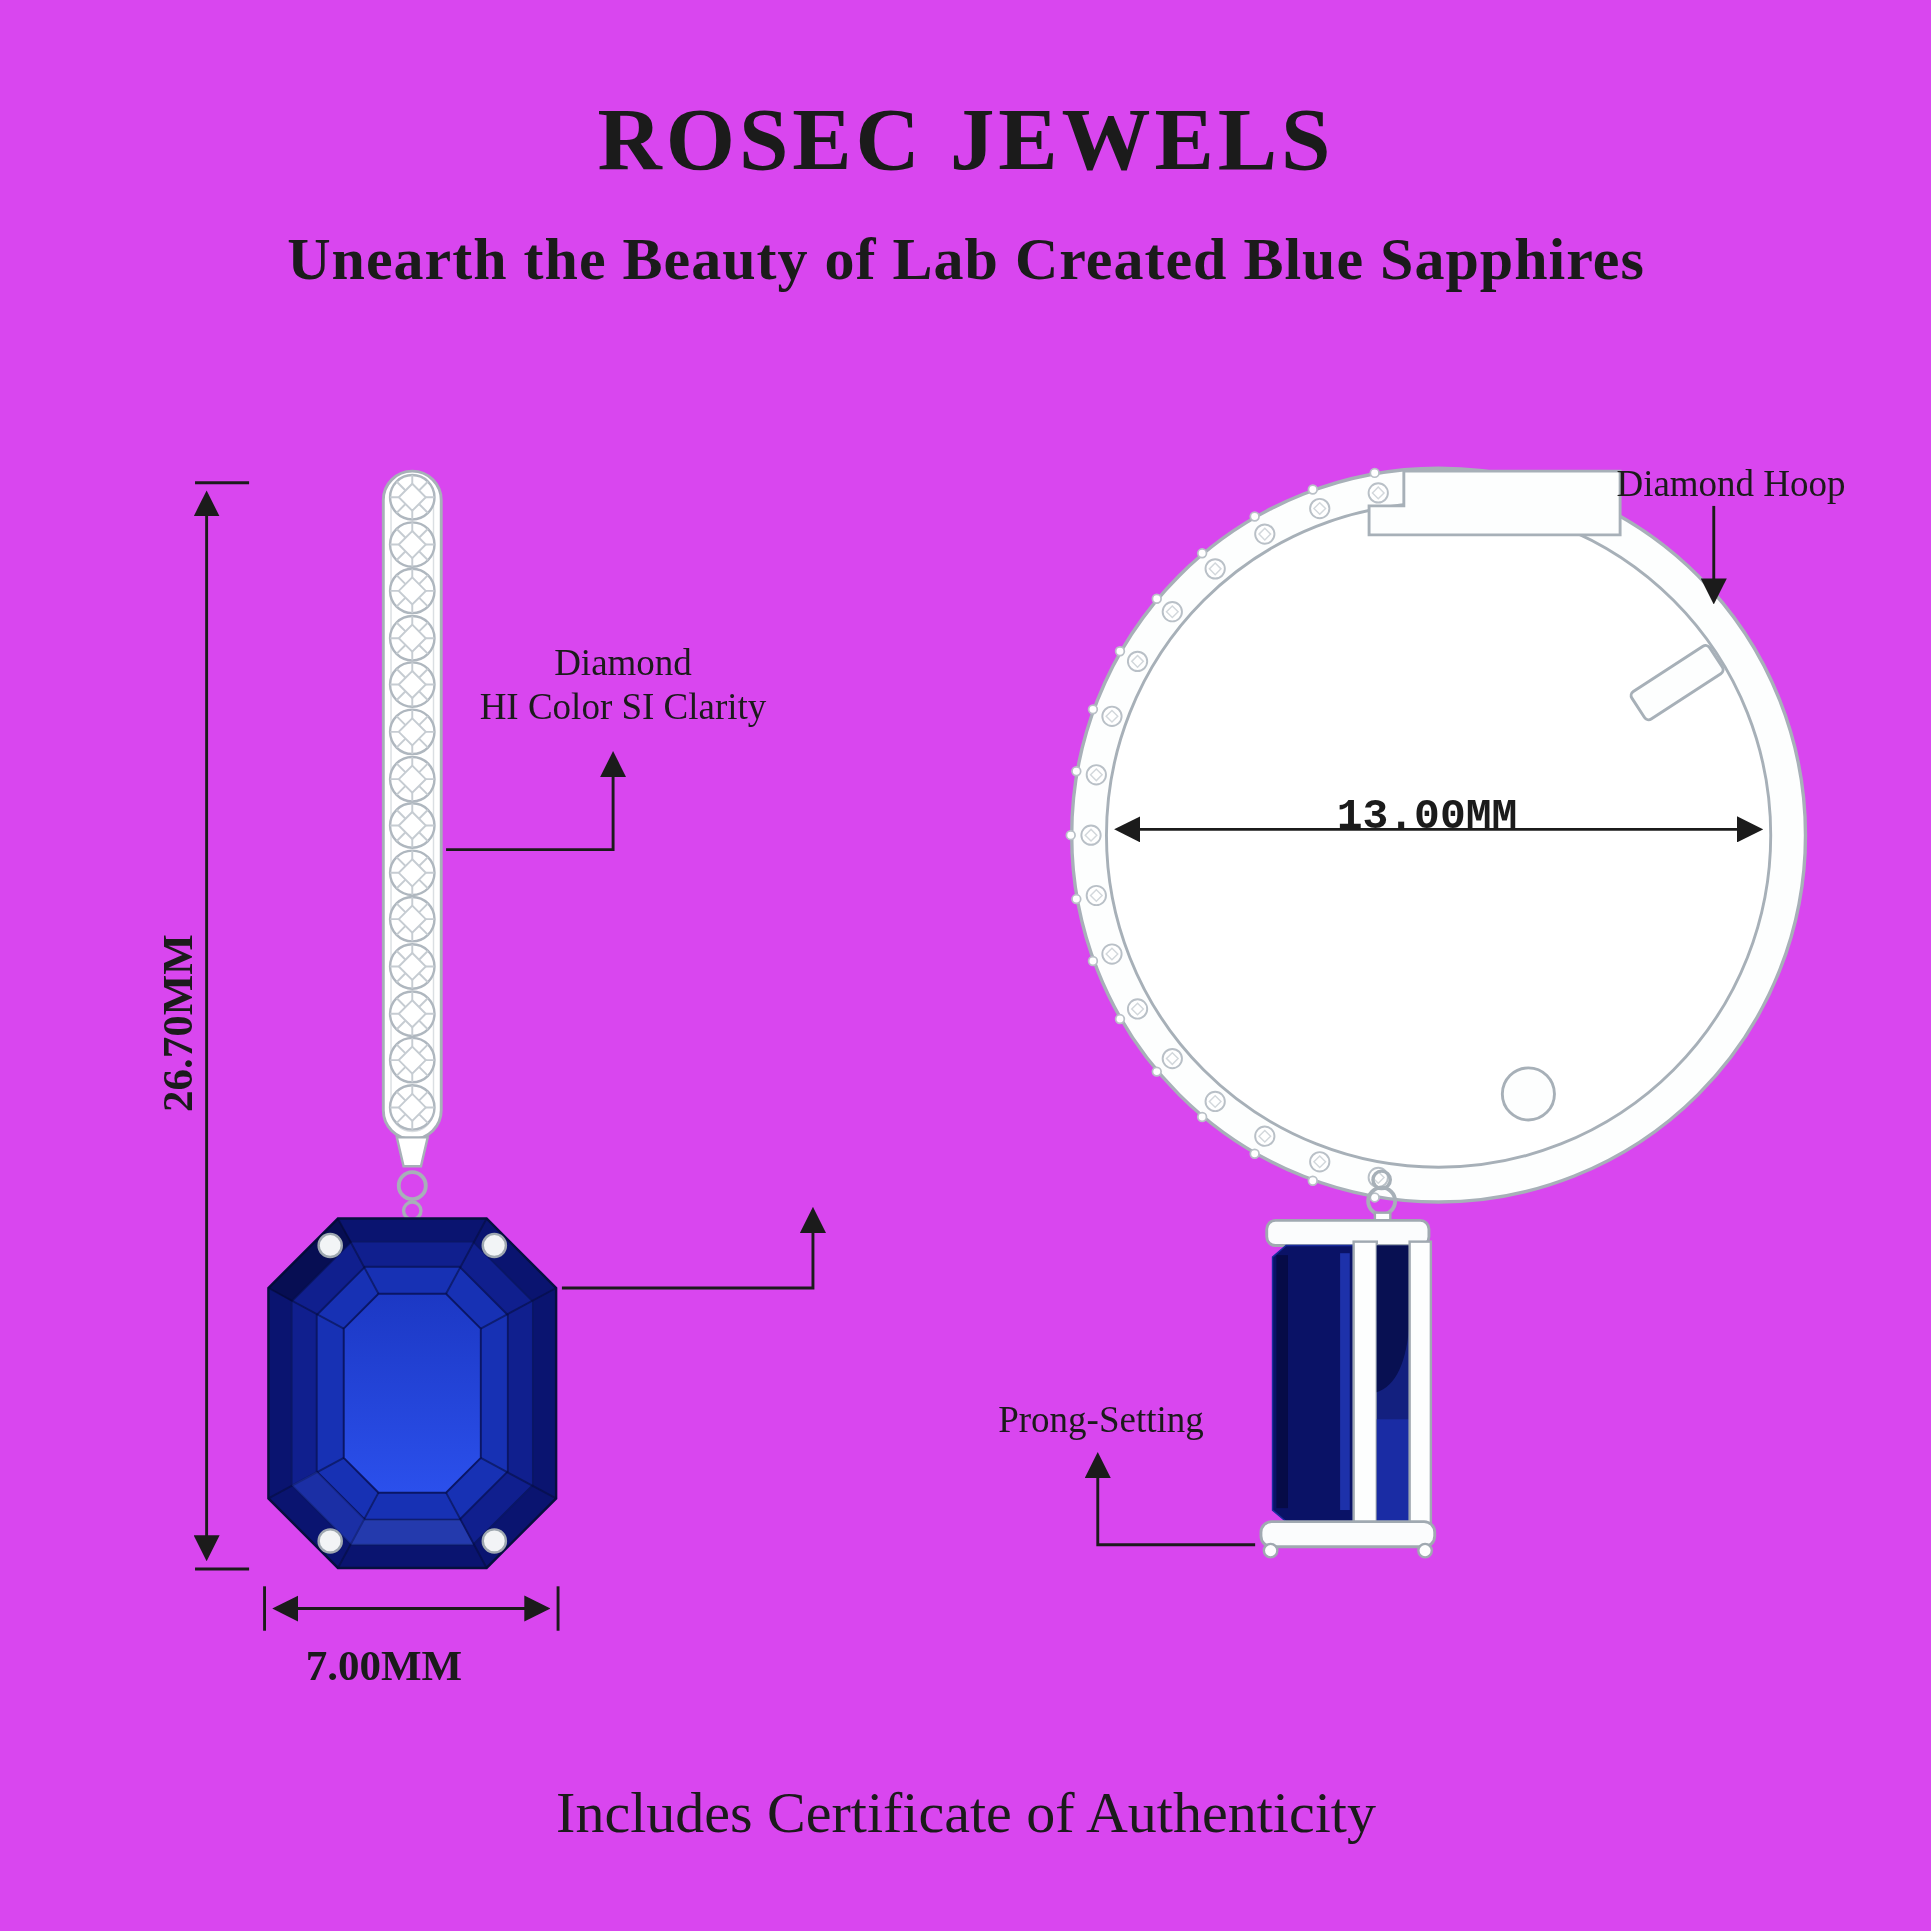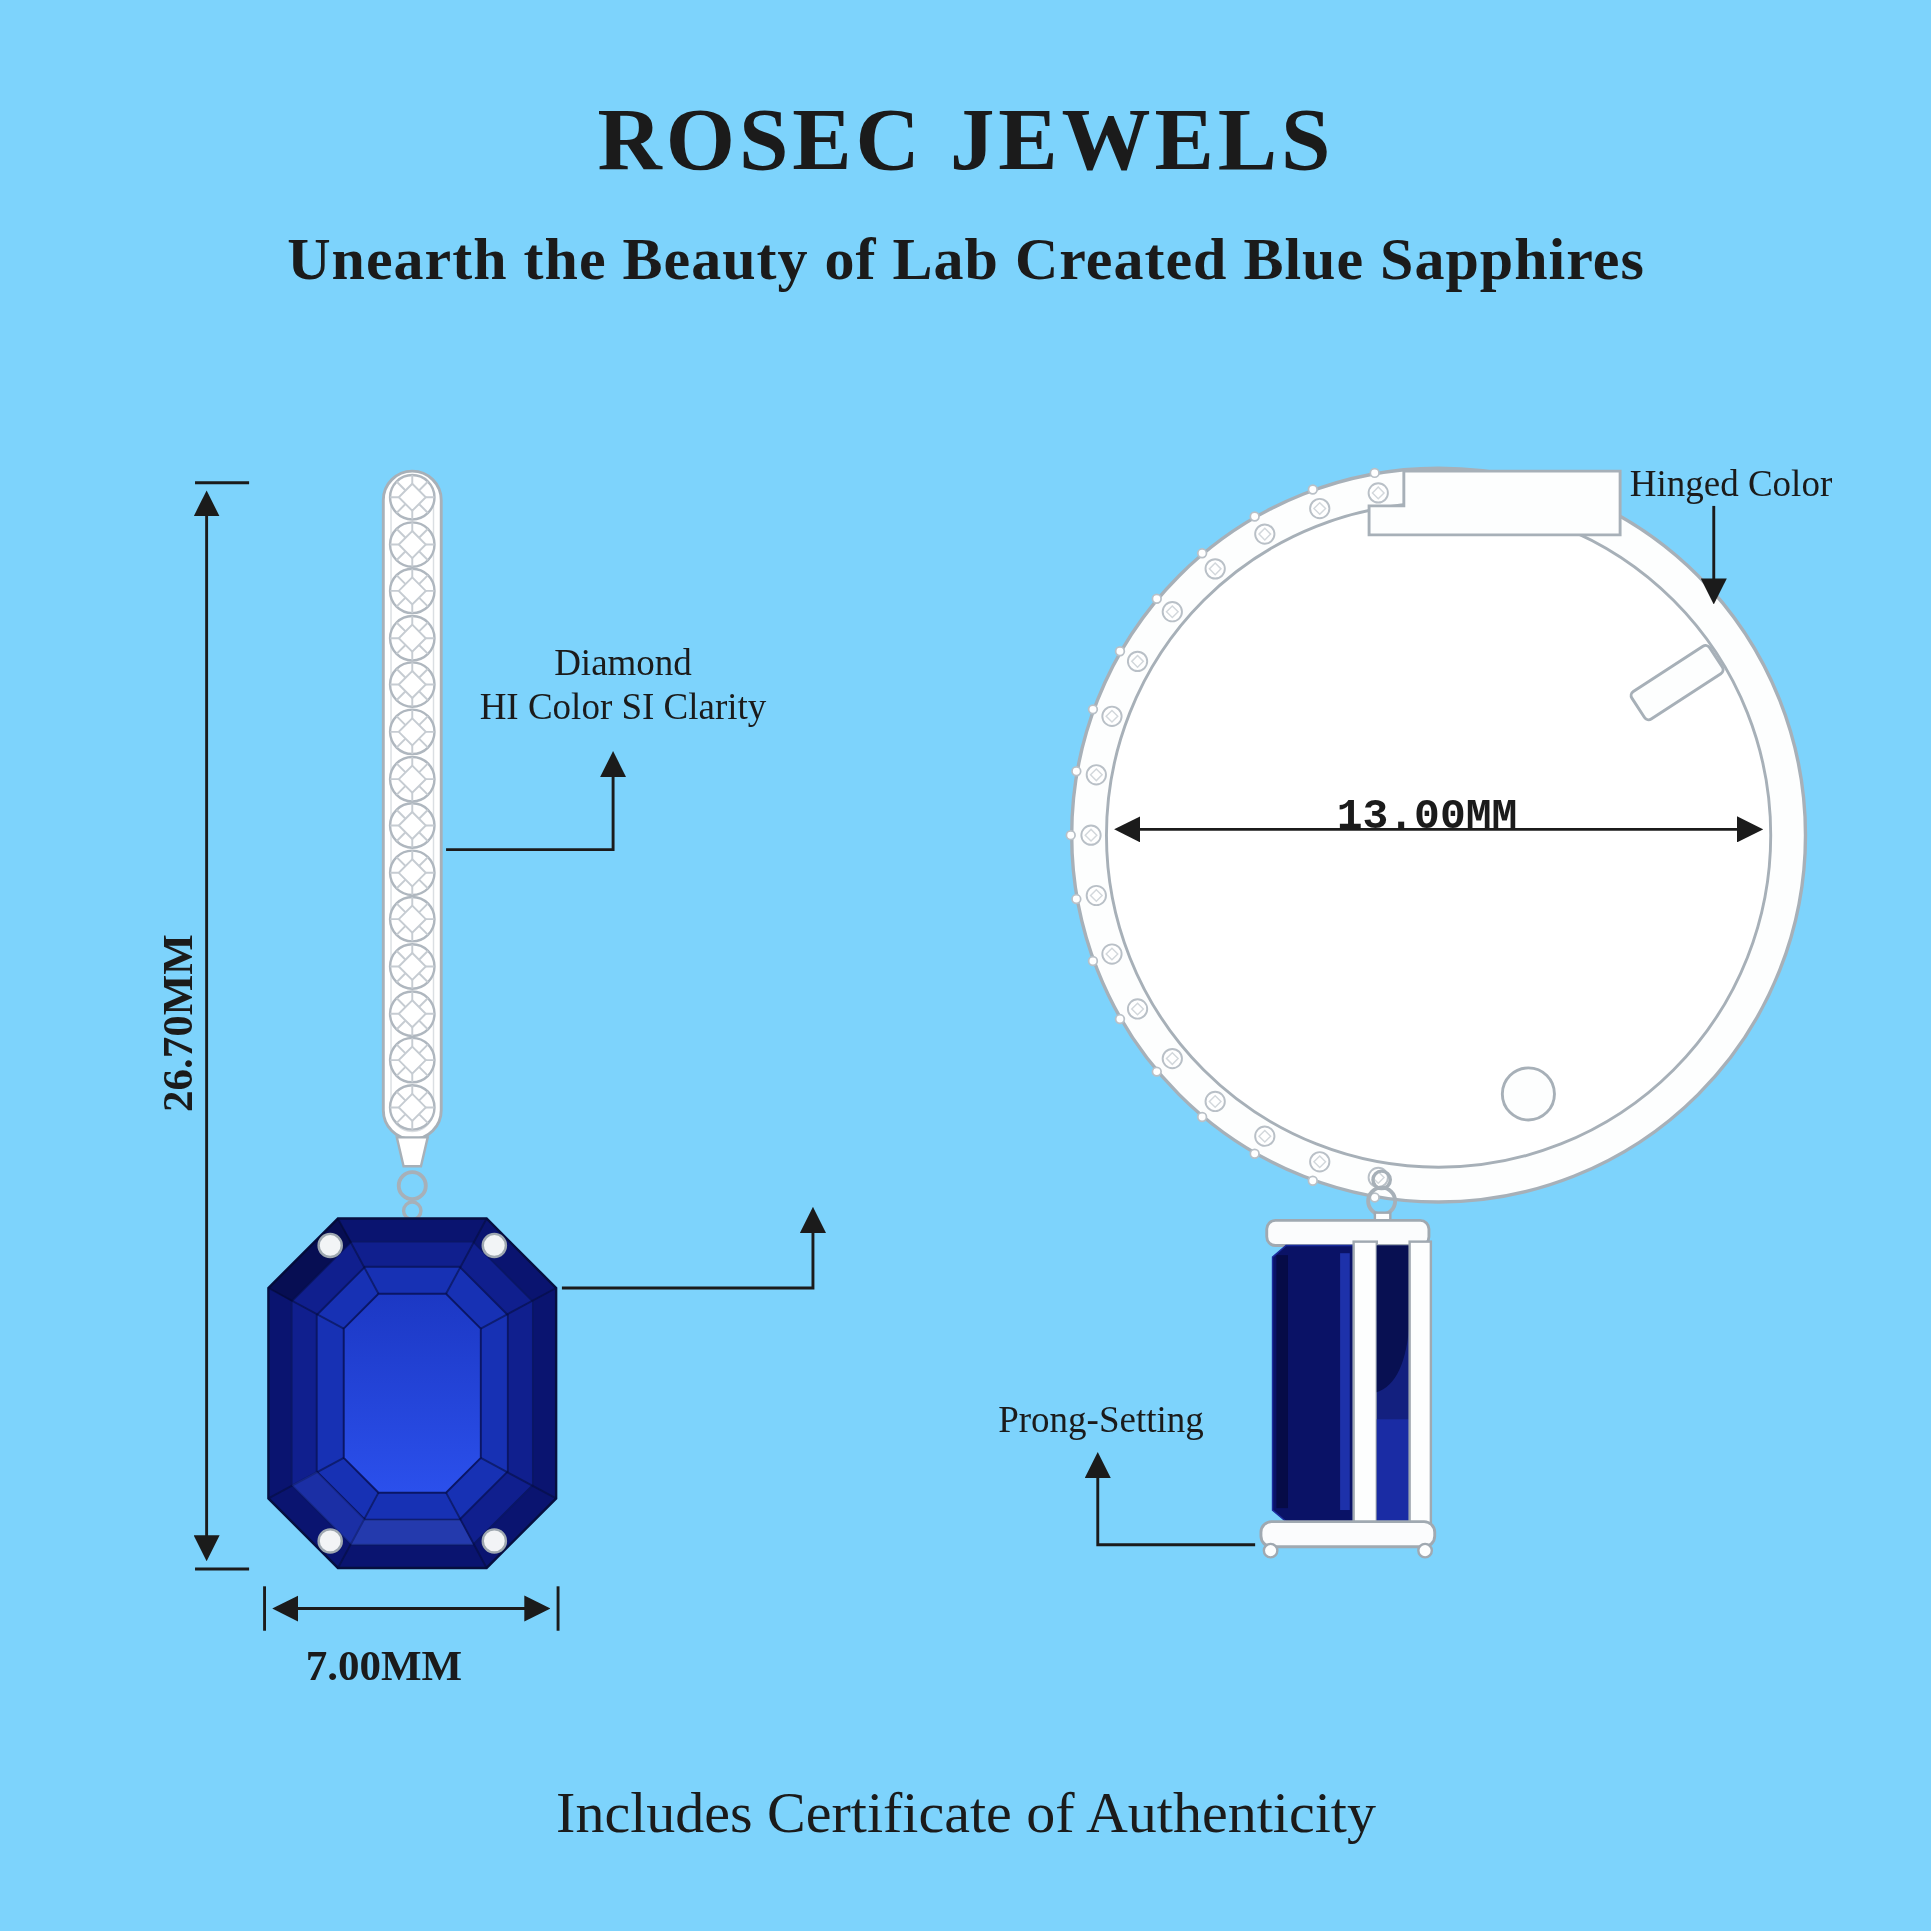--- a/index.html
+++ b/index.html
@@ -1,17 +1,17 @@
 <!DOCTYPE html>
 <html><head>
 <meta charset="utf-8">
 <style>
   html,body{margin:0;padding:0;background:#ffffff;}
   .canvas{
-    position:relative;width:1931px;height:1931px;background:#7dd3fc;
+    position:relative;width:1931px;height:1931px;background:#d946ef;
     font-family:"Liberation Serif", serif;color:#1b1b1b;overflow:hidden;
   }
   .art{position:absolute;left:0;top:0;}
   .label{position:absolute;white-space:nowrap;}
   .centered{transform:translateX(-50%);text-align:center;}
   .brand{left:966px;top:85px;font-size:89px;font-weight:700;letter-spacing:3.9px;line-height:108px;}
   .tagline{left:966px;top:224px;font-size:60px;font-weight:700;letter-spacing:1px;line-height:71px;}
   .ann{font-size:37px;line-height:44px;}
   .ann-diamond{left:623px;top:641px;}
   .ann-sapphire{left:563px;top:1116px;text-align:left;}
@@ -179,21 +179,21 @@
 
   <div class="label brand centered">ROSEC JEWELS</div>
   <div class="label ann ann-diamond centered">
     <div>Diamond</div>
     <div>HI Color SI Clarity</div>
   </div>
 
   <div class="label tagline centered">Unearth the Beauty of Lab Created Blue Sapphires</div>
 
 
-  <div class="label ann ann-hoop centered">Hinged Color</div>
+  <div class="label ann ann-hoop centered">Diamond Hoop</div>
 
   <div class="label ann ann-prong centered">Prong-Setting</div>
 
   <div class="label dim dim-height">26.70MM</div>
   <div class="label dim dim-width centered">7.00MM</div>
   <div class="label dim dim-diameter centered">13.00MM</div>
 
   <div class="label footer-note centered">Includes Certificate of Authenticity</div>
 
 </div>

